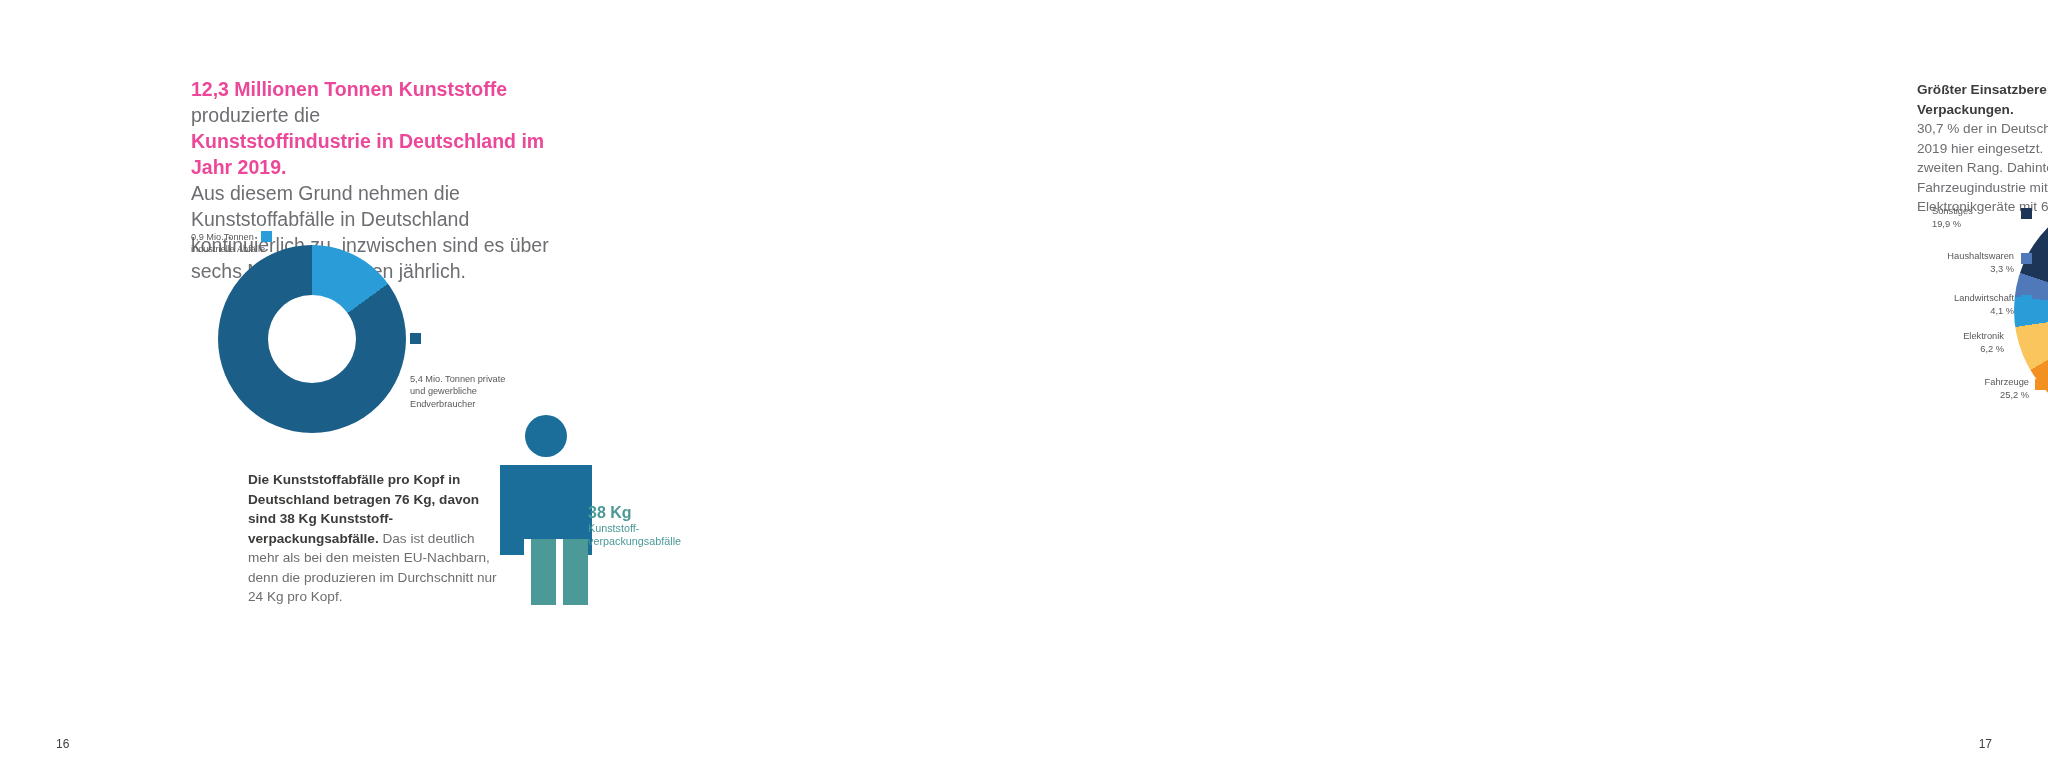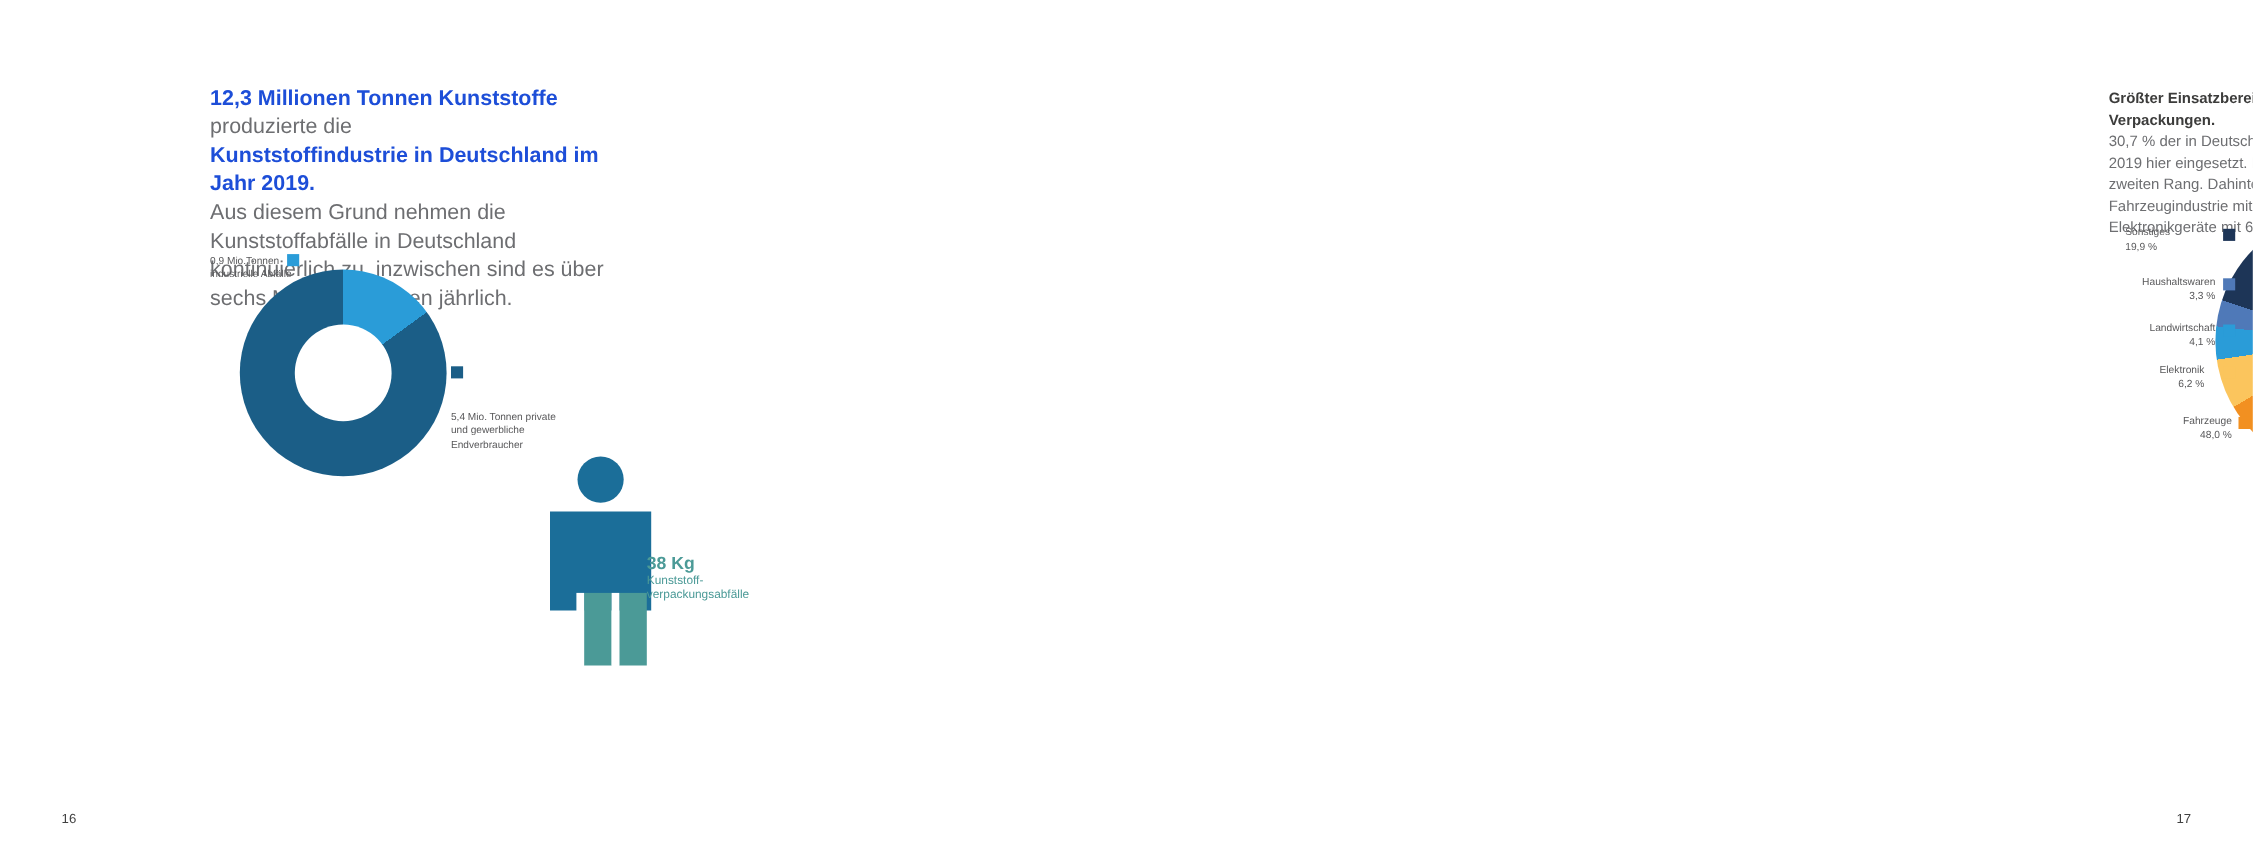--- a/index.html
+++ b/index.html
@@ -12,21 +12,21 @@
     position:relative;
   }
   .page{position:absolute;top:0;bottom:0;}
   .page-left{left:0;width:1024px;}
   .page-right{left:1024px;width:1024px;}
 
   
   .headline{
     font-size:19.5px;line-height:26px;color:#6d6e71;font-weight:400;
   }
-  .headline b{color:#1d4ed8;font-weight:700;}
+  .headline b{color:#ec4899;font-weight:700;}
   .body-sm{font-size:13.6px;line-height:19.5px;color:#6d6e71;}
   .body-sm b{color:#3c3c3b;font-weight:700;}
 
   
   #left-headline{position:absolute;left:191px;top:76px;width:372px;}
 
   
   #left-donut-wrap{position:absolute;left:188px;top:215px;width:500px;height:200px;}
   #left-donut{
     position:absolute;left:30px;top:30px;width:188px;height:188px;border-radius:50%;
@@ -95,20 +95,23 @@
       <div id="person-gap1"></div>
       <div id="person-gap2"></div>
     </div>
   </div>
 
   <div id="lbl-38kg">
     <span class="big">38 Kg</span><br>
     <span>Kunststoff-verpackungsabfälle</span>
   </div>
 
+  <div id="left-bottom-text" class="body-sm">
+    <b>Die Kunststoffabfälle pro Kopf in Deutschland betragen 76 Kg, davon sind 38 Kg Kunststoff-verpackungsabfälle.</b><span> Das ist deutlich mehr als bei den meisten EU-Nachbarn, denn die produzieren im Durchschnitt nur 24 Kg pro Kopf.</span>
+  </div>
 
   <div class="pagenum" id="pagenum-left">16</div>
 </div>
 
 <div class="page page-right">
 
   <div id="right-headline" class="body-sm">
     <b>Größter Einsatzbereich für Kunststoffe bleiben die Verpackungen.</b><br>
     <span>30,7 % der in Deutschland verarbeiteten Kunststoffe wurden 2019 hier eingesetzt. Der Bausektor belegte mit 25,2 % den zweiten Rang. Dahinter folgten die Segmente Fahrzeugindustrie mit 10,6 % sowie Elektro- und Elektronikgeräte mit 6,2 %.</span>
   </div>
@@ -144,20 +147,20 @@
     <div class="rsw" style="left:117px;top:115px;background:#2a9cd8;"></div>
 
     <div class="rlbl" style="left:0;top:150px;width:100px;text-align:right;">
       <span>Elektronik</span><br>
       <span>6,2 %</span>
     </div>
     <div class="rsw" style="left:117px;top:153px;background:#fbc55d;"></div>
 
     <div class="rlbl" style="left:30px;top:196px;width:95px;text-align:right;">
       <span>Fahrzeuge</span><br>
-      <span>48,0 %</span>
+      <span>25,2 %</span>
     </div>
     <div class="rsw" style="left:131px;top:199px;background:#f29021;"></div>
 
   </div>
 
   <div class="pagenum" id="pagenum-right">17</div>
 </div>
 
 </body></html>

